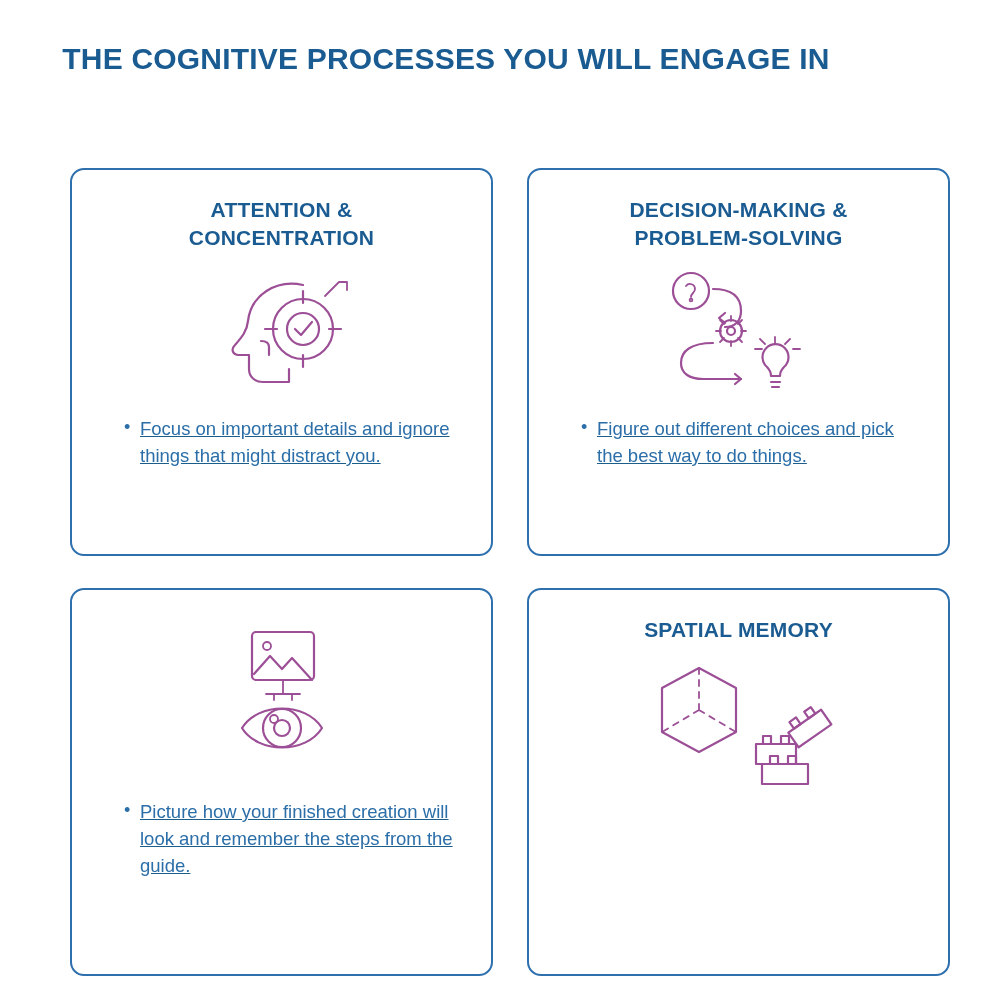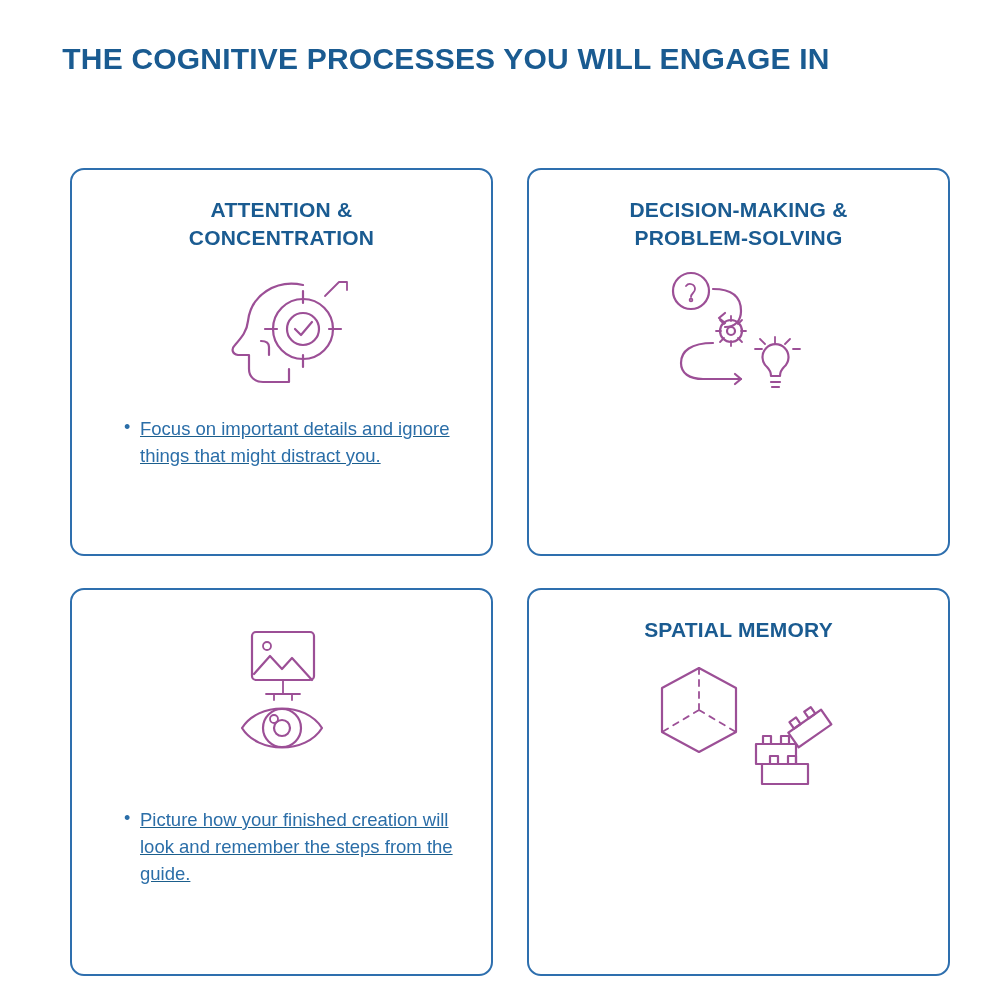--- a/index.html
+++ b/index.html
@@ -85,21 +85,21 @@
 
   .bullets {
     margin: 0;
     padding: 0 6px 0 30px;
     list-style: none;
     align-self: stretch;
     text-decoration: underline;
   }
   .card.c1 .bullets { margin-top: 18px; }
   .card.c2 .bullets { margin-top: 18px; }
-  .card.c3 .bullets { margin-top: 34px; }
+  .card.c3 .bullets { margin-top: 26px; }
   .card.c4 .bullets { margin-top: 34px; }
 
   .bullets li {
     position: relative;
     color: #2b6ea8;
     font-size: 18.5px;
     line-height: 1.47;
     margin-bottom: 4px;
     padding-left: 16px;
   }
@@ -180,20 +180,21 @@
           <circle class="stroke" cx="80" cy="62" r="4"></circle>
           <path class="stroke-thin" d="M80 47 v5 M80 72 v5 M65 62 h5 M90 62 h5 M69 51 l4 4 M87 69 l4 4 M91 51 l-4 4 M73 69 l-4 4"></path>
           <path class="stroke" d="M62 74 c-22 0 -32 8 -32 20 c0 10 8 16 22 16 h38"></path>
           <path class="stroke" d="M84 105 l6 5 l-6 5"></path>
           <path class="stroke" d="M116 98 a13 13 0 1 1 17 0 c-3 3 -4 6 -4 9 h-9 c0 -3 -1 -6 -4 -9 z"></path>
           <path class="stroke" d="M120 113 h9 M121 118 h7"></path>
           <path class="stroke-thin" d="M124 68 v7 M104 80 h7 M142 80 h7 M109 70 l5 5 M139 70 l-5 5"></path>
         </svg>
       </div>
       <ul class="bullets">
+        <li>Figure out different choices and pick the best way to do things.</li>
       </ul>
     </div>
 
     <div class="card c3">
       <div class="icon-wrap tall">
         <svg width="140" height="148" viewBox="0 0 140 148">
           <rect class="stroke" x="40" y="8" width="62" height="48" rx="4"></rect>
           <circle class="stroke-thin" cx="55" cy="22" r="4"></circle>
           <path class="stroke" d="M42 50 l16 -18 l12 13 l10 -11 l20 22"></path>
           <path class="stroke-thin" d="M71 56 v14"></path>

